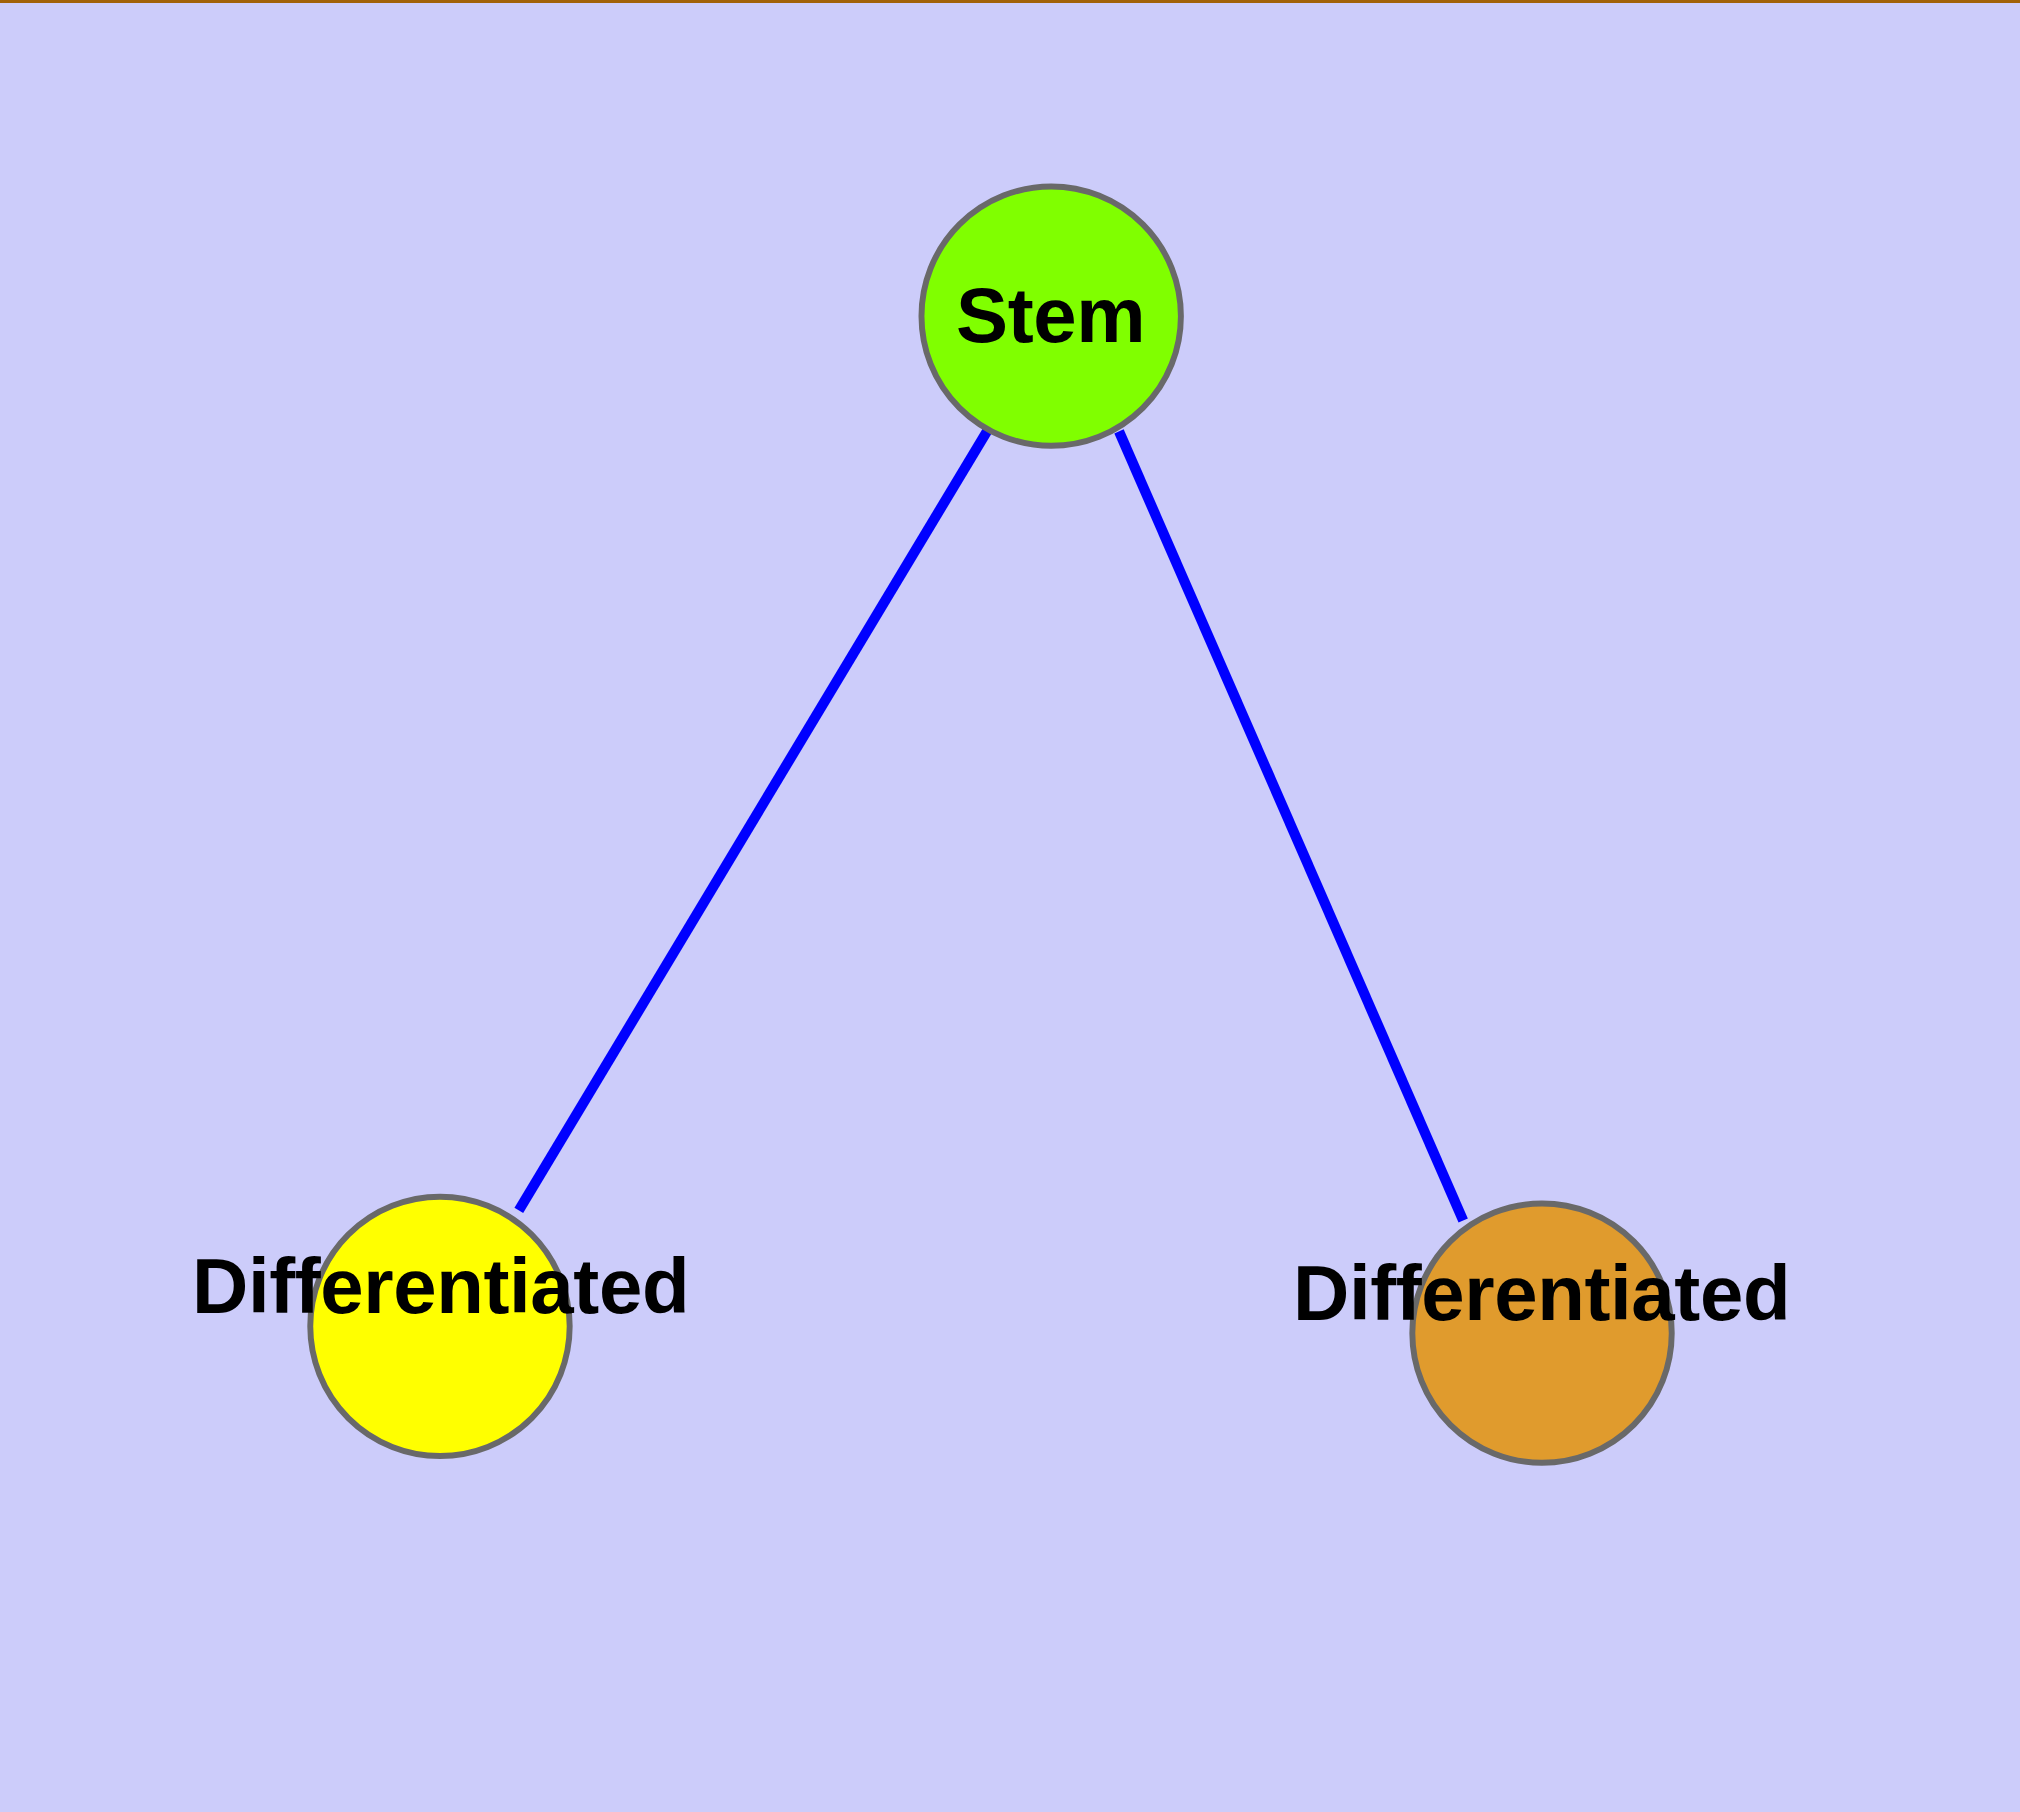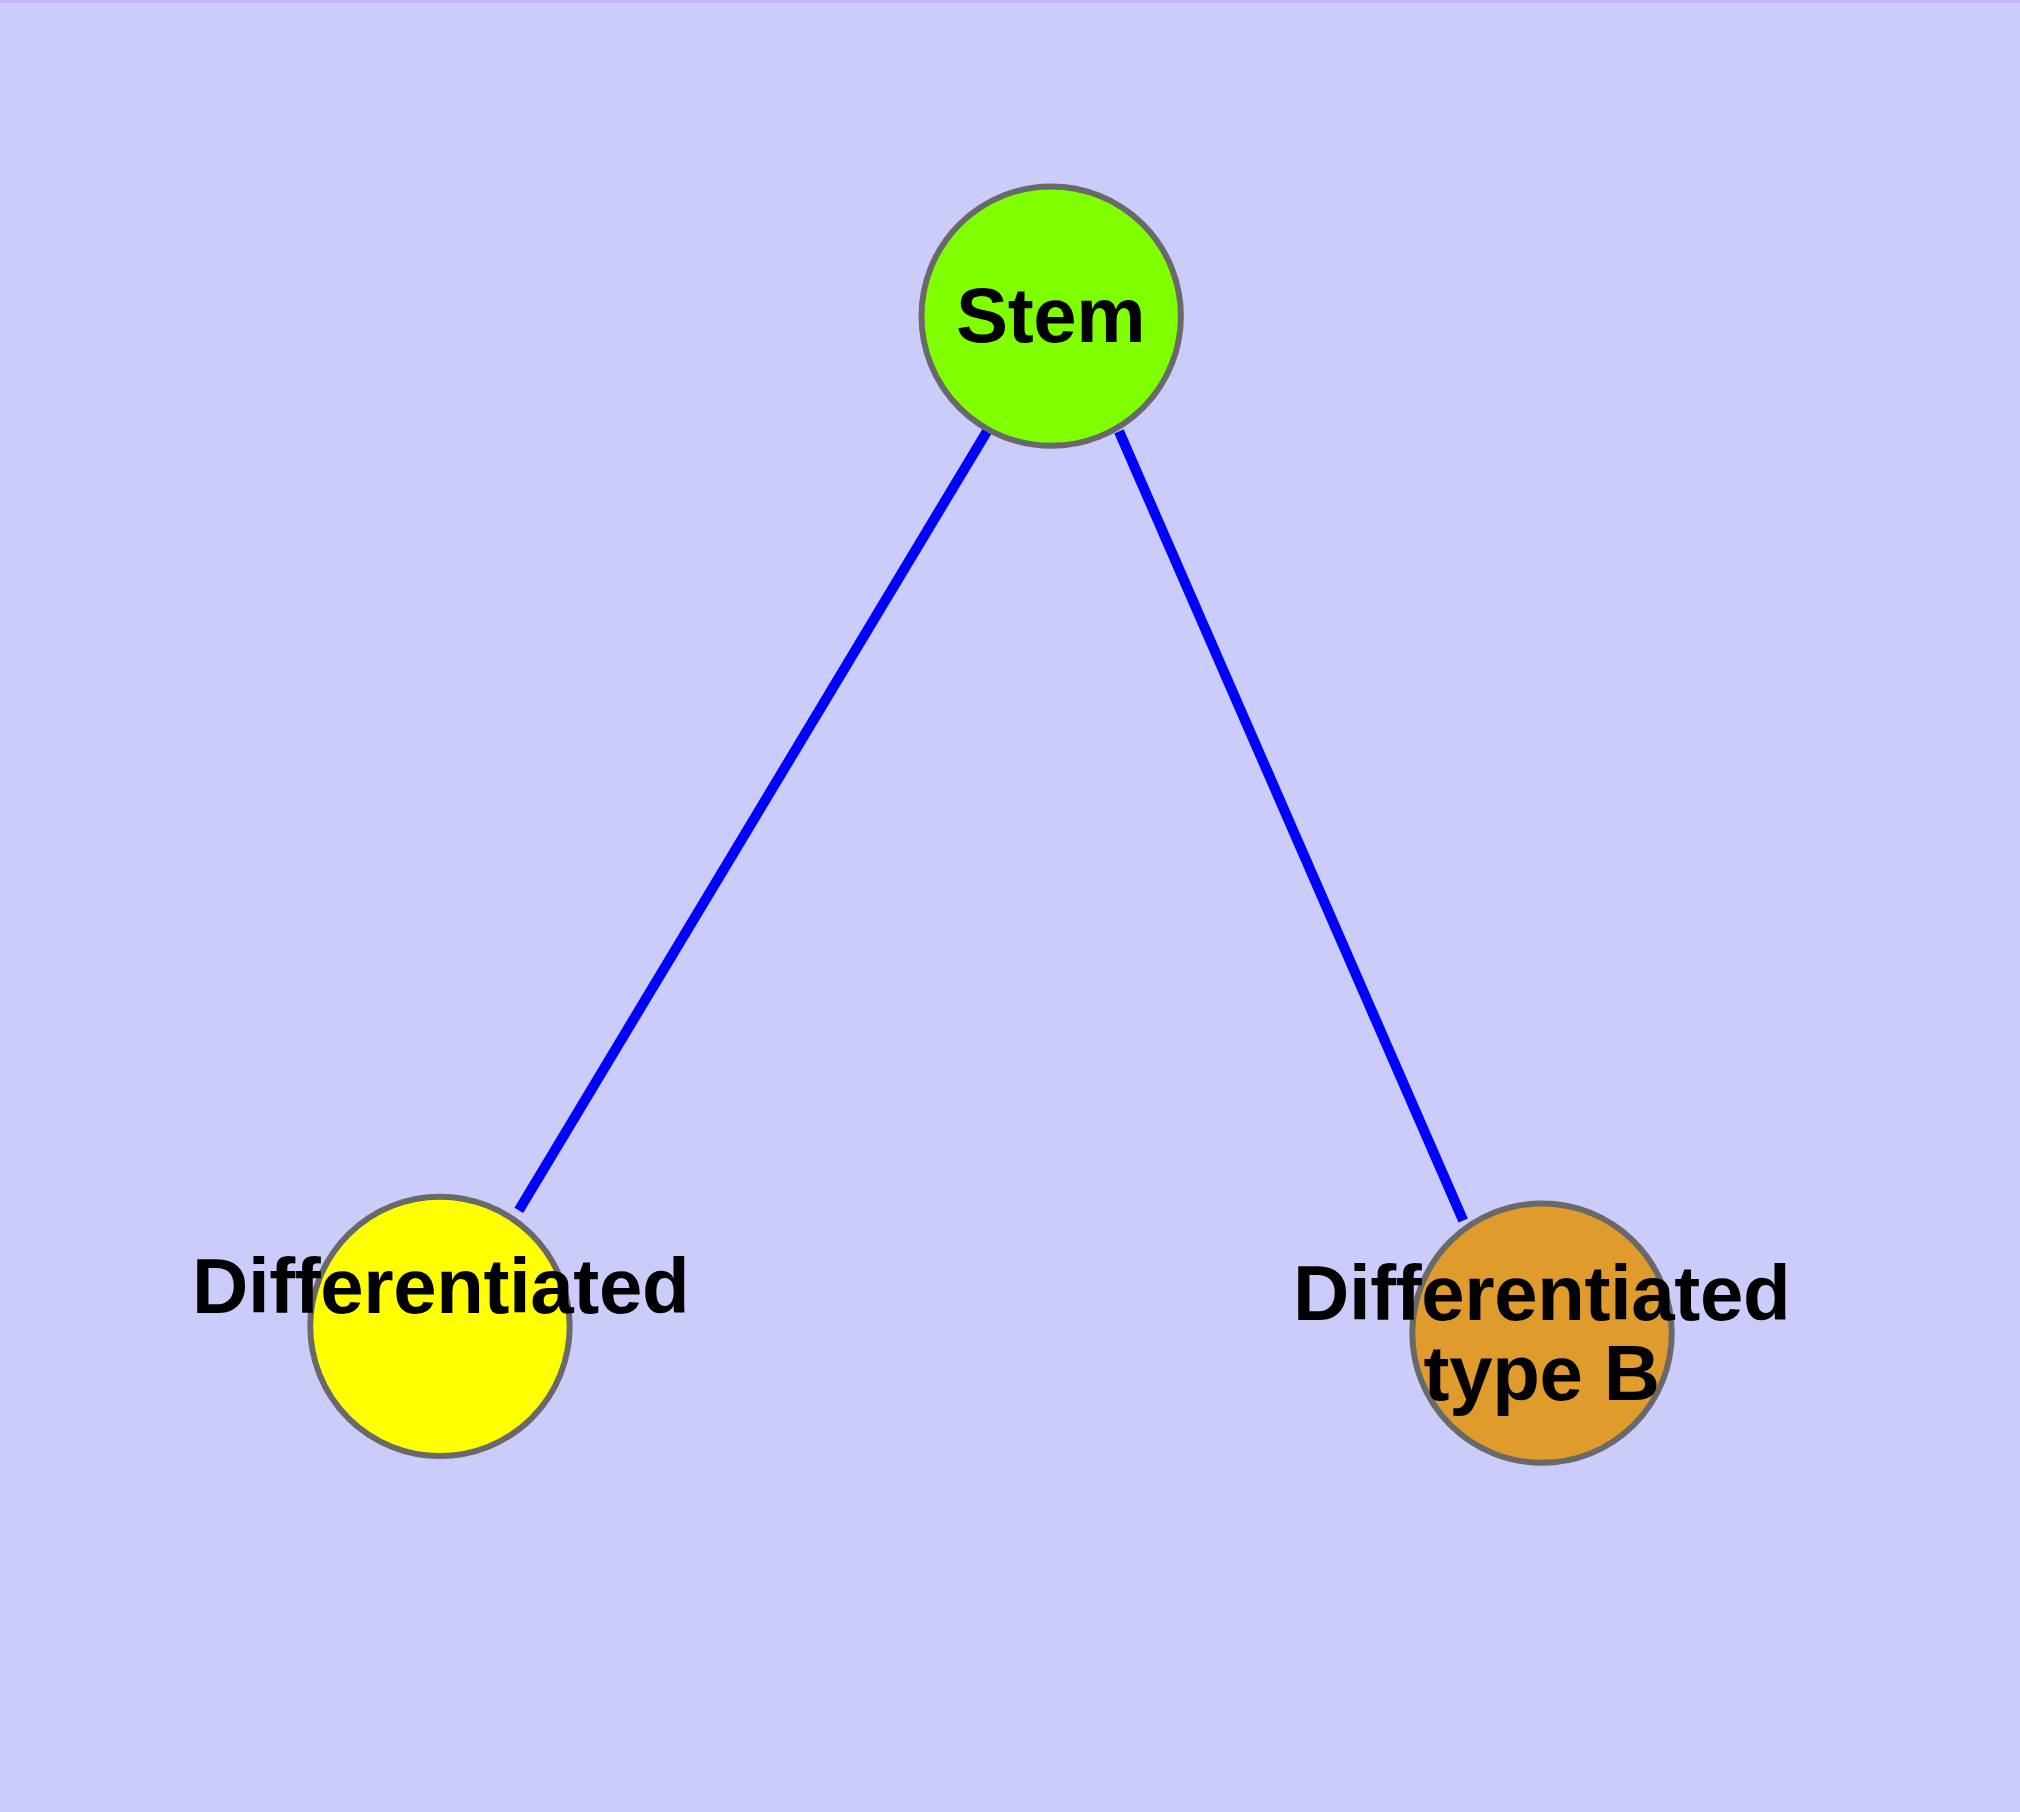--- a/index.html
+++ b/index.html
@@ -39,36 +39,36 @@
     font-weight: bold;
     line-height: 1.02;
     white-space: pre;
     pointer-events: none;
     letter-spacing: -0.4px;
   }
 </style>
 </head>
 <body>
 
-<div id="canvas" style="width: 2021px; height: 1812px; background: #c4b5fd;">
+<div id="canvas" style="width: 2021px; height: 1812px; background: #a16207;">
 
   <div id="plot-area" style="background: rgb(204, 204, 250); width: 2021px;"></div>
 
   <svg id="graph-svg" viewBox="0 0 2384 2138" preserveAspectRatio="none">
     <g id="edge-layer">
         <line x1="1166" y1="506" x2="612" y2="1428" stroke="#0000ff" stroke-width="12" stroke-linecap="butt"></line>
         <line x1="1320" y1="509" x2="1726" y2="1440" stroke="#0000ff" stroke-width="12" stroke-linecap="butt"></line>
       </g>
     <g id="node-layer">
         <circle cx="1240" cy="373" r="153" fill="#80ff00" stroke="#696969" stroke-width="7"></circle>
         <circle cx="519" cy="1565" r="153" fill="#ffff00" stroke="#696969" stroke-width="7"></circle>
         <circle cx="1819" cy="1573" r="153" fill="#e09b2d" stroke="#696969" stroke-width="7"></circle>
       </g>
   </svg>
 
   <div id="label-layer">
       <div class="node-label" style="font-size: 78px; color: rgb(0, 0, 0); left: 956px; top: 276px;"><div>Stem</div></div>
       <div class="node-label" style="font-size: 78px; color: rgb(0, 0, 0); left: 192px; top: 1247px;"><div>Differentiated</div></div>
-      <div class="node-label" style="font-size: 78px; color: rgb(0, 0, 0); left: 1293px; top: 1254px;"><div>Differentiated</div><div>type B</div></div>
+      <div class="node-label" style="font-size: 78px; color: rgb(0, 0, 0); left: 1293px; top: 1254px;"><div>Differentiated</div></div>
     </div>
 
 </div>
 
 
 </body></html>

